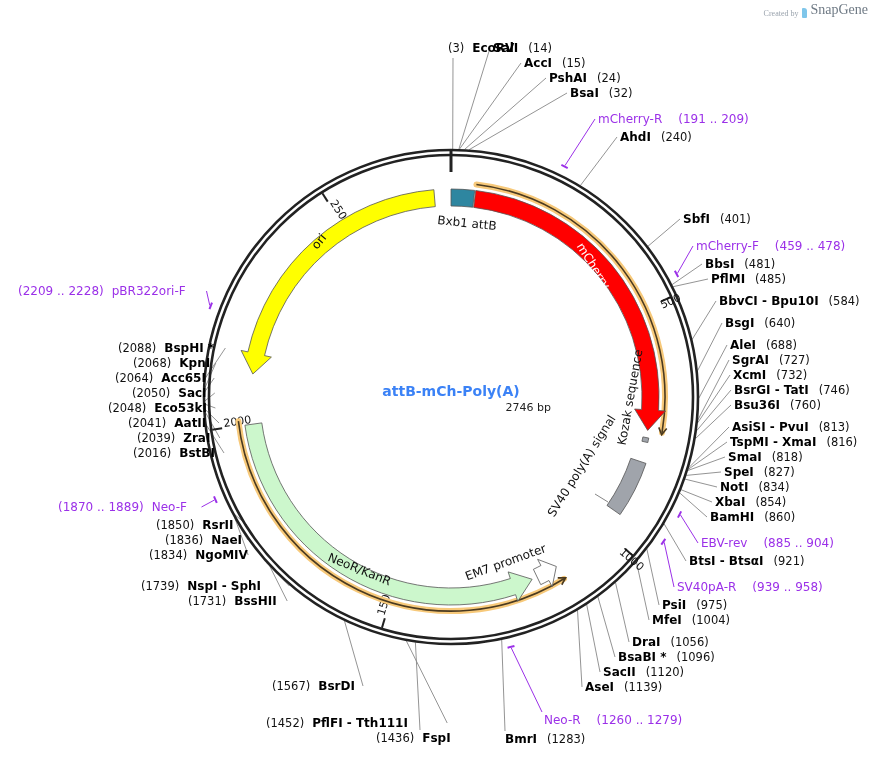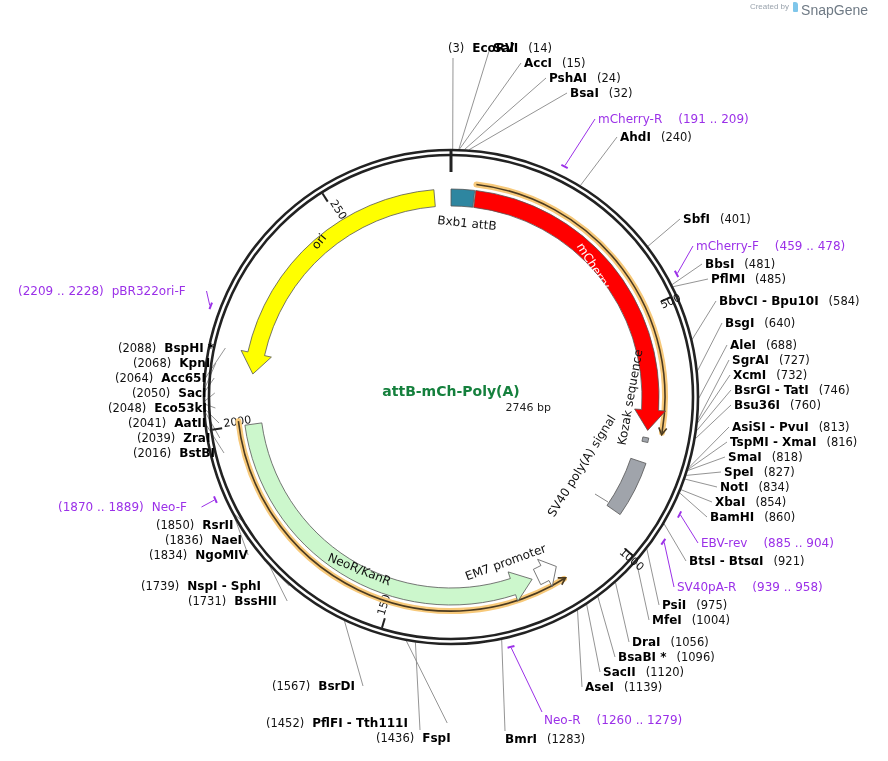--- a/index.html
+++ b/index.html
@@ -1,25 +1,25 @@
 <!DOCTYPE html>
 <html><head>
 <meta charset="utf-8">
 <style>
   html, body { margin:0; padding:0; background:#ffffff; }
   body { width:888px; height:761px; position:relative; overflow:hidden;
          font-family:"DejaVu Sans","Liberation Sans",sans-serif; }
   #map { position:absolute; left:0; top:0; }
   .credit { position:absolute; right:20px; top:2px; font-size:8px; color:#9aa3ad;
-            font-family:Liberation Sans, sans-serif; display:flex; align-items:flex-start; gap:2px; }
+            font-family:Liberation Serif, serif; display:flex; align-items:flex-end; gap:2px; }
   .credit .brand { color:#6f7a85; font-size:14px; }
   .credit .logo { display:inline-block; width:5px; height:10px; background:#7fc6ea;
                   border-radius:1px 3px 1px 1px; margin:0 1px 0 2px; }
   .center-title { position:absolute; left:351px; top:383px; width:200px; text-align:center;
-                  font-weight:bold; font-size:14px; color:#15803d; font-family:"DejaVu Sans",sans-serif; }
+                  font-weight:bold; font-size:14px; color:#3b82f6; font-family:"DejaVu Sans",sans-serif; }
   .center-sub { position:absolute; left:351px; top:401px; width:200px; text-align:right;
                 font-size:11px; color:#222; font-family:"DejaVu Sans",sans-serif; }
   svg text { font-family:"DejaVu Sans","Liberation Sans",sans-serif; }
   .enz-name { font-weight:bold; font-size:12px; fill:#000; }
   .enz-pos { font-size:11.5px; fill:#111; }
   .primer-txt { font-size:12px; fill:#9b30e8; }
   .feat-lbl { font-size:12px; fill:#111; }
   .tick-lbl { font-size:11px; fill:#111; }
 </style>
 </head>

